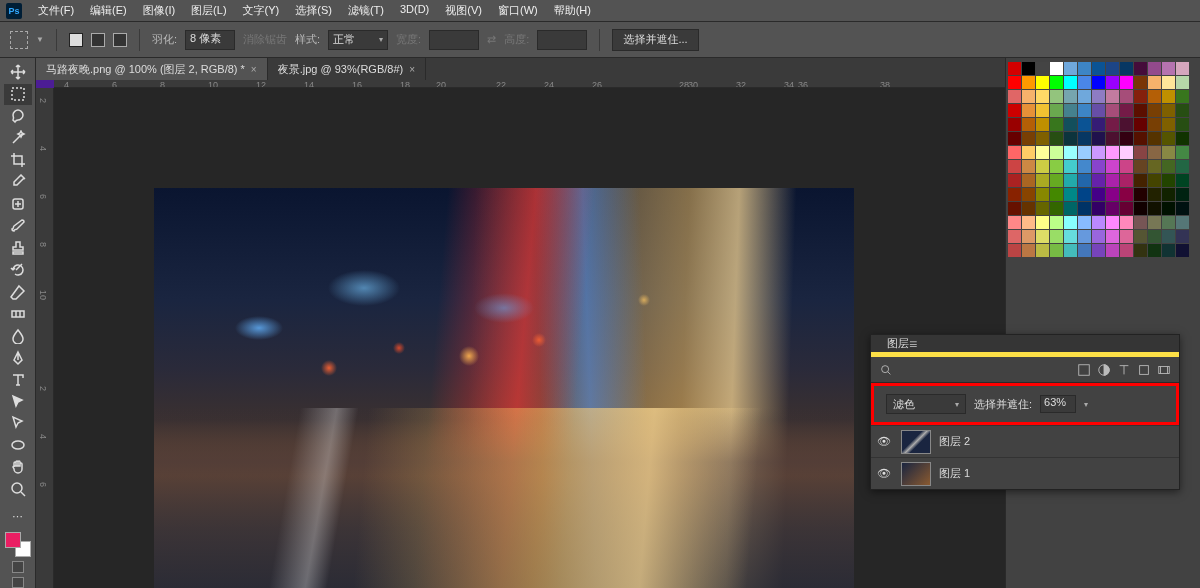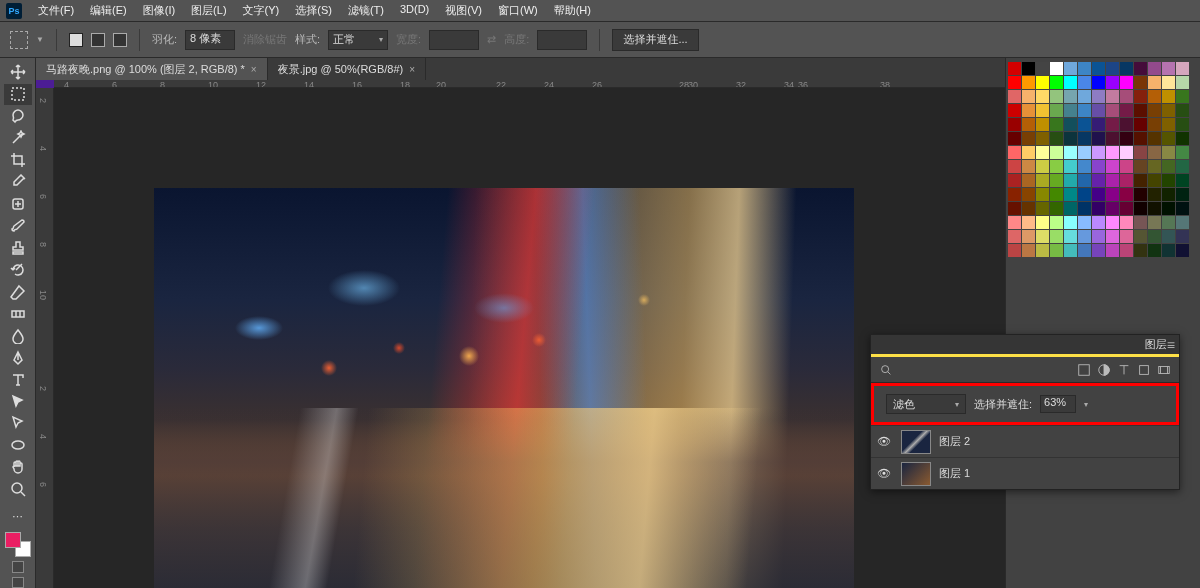--- a/index.html
+++ b/index.html
@@ -54,21 +54,21 @@
  linear-gradient(100deg,transparent 20%,rgba(255,255,255,.3) 25%,transparent 28%),
  linear-gradient(95deg,transparent 30%,rgba(255,200,100,.5) 55%,rgba(255,220,150,.7) 70%,transparent 85%),
  linear-gradient(180deg,transparent,rgba(60,50,60,.6) 30%,rgba(40,40,50,.8))}
 .right{width:195px;background:#424242;display:flex;flex-direction:column;border-left:1px solid #2a2a2a}
 .r-tabs{height:24px;display:flex;align-items:center;background:#353535;border-bottom:1px solid #2a2a2a}
 .r-tab{padding:0 10px;height:100%;display:flex;align-items:center;color:#aaa;cursor:pointer}
 .r-tab.active{background:#424242;color:#fff}
 .swatches{flex:1;padding:4px 2px;display:grid;grid-template-columns:repeat(13,13px);grid-auto-rows:13px;gap:1px;align-content:start}
 .sw{width:13px;height:13px;cursor:pointer}
 .layers-panel{position:absolute;left:834px;top:276px;width:310px;background:#424242;border:1px solid #222;box-shadow:0 2px 8px rgba(0,0,0,.5);z-index:10}
-.lp-head{height:22px;display:flex;align-items:center;padding:0 4px;background:#353535;border-bottom:3px solid #fde047;justify-content:flex-end}
+.lp-head{height:22px;display:flex;align-items:center;padding:0 16px;background:#353535;border-bottom:5px solid #fde047;justify-content:flex-start}
 .lp-head .opts{color:#aaa;font-size:14px}
 .lp-filter{height:26px;display:flex;align-items:center;padding:0 8px;gap:6px;border-bottom:1px solid #2a2a2a}
 .lp-filter svg{width:14px;height:14px;stroke:#bbb;fill:none}
 .redbox{border:3px solid #f00;padding:4px 6px}
 .lp-row{height:28px;display:flex;align-items:center;padding:0 6px;gap:8px}
 .lp-select{width:80px;height:20px;background:#3a3a3a;border:1px solid #2a2a2a;display:flex;align-items:center;justify-content:space-between;padding:0 6px}
 .lp-opacity-input{width:36px;height:18px;background:#3a3a3a;border:1px solid #2a2a2a;padding:0 3px}
 .lp-slider{flex:1;height:4px;background:#2a2a2a;position:relative;border-radius:2px}
 .lp-slider .knob{position:absolute;top:-4px;width:10px;height:12px;background:#ccc;border-radius:2px}
 .lp-lock{display:flex;align-items:center;gap:6px;padding:0 6px;height:24px}
@@ -239,21 +239,21 @@
     <div class="mini"></div>
   </div>
 
   <div class="docs">
     <div class="tabs">
       <div class="tab">
           <span>马路夜晚.png @ 100% (图层 2, RGB/8) *</span>
           <span class="x">×</span>
         </div>
       <div class="tab inactive">
-          <span>夜景.jpg @ 50%(RGB/8#)</span>
+          <span>夜景.jpg @ 93%(RGB/8#)</span>
           <span class="x">×</span>
         </div>
     </div>
     <div class="ruler-h" id="ruler-h">
         <div class="tick" style="left: 10px;">4</div>
         <div class="tick" style="left: 58px;">6</div>
         <div class="tick" style="left: 106px;">8</div>
         <div class="tick" style="left: 154px;">10</div>
         <div class="tick" style="left: 202px;">12</div>
         <div class="tick" style="left: 250px;">14</div>

